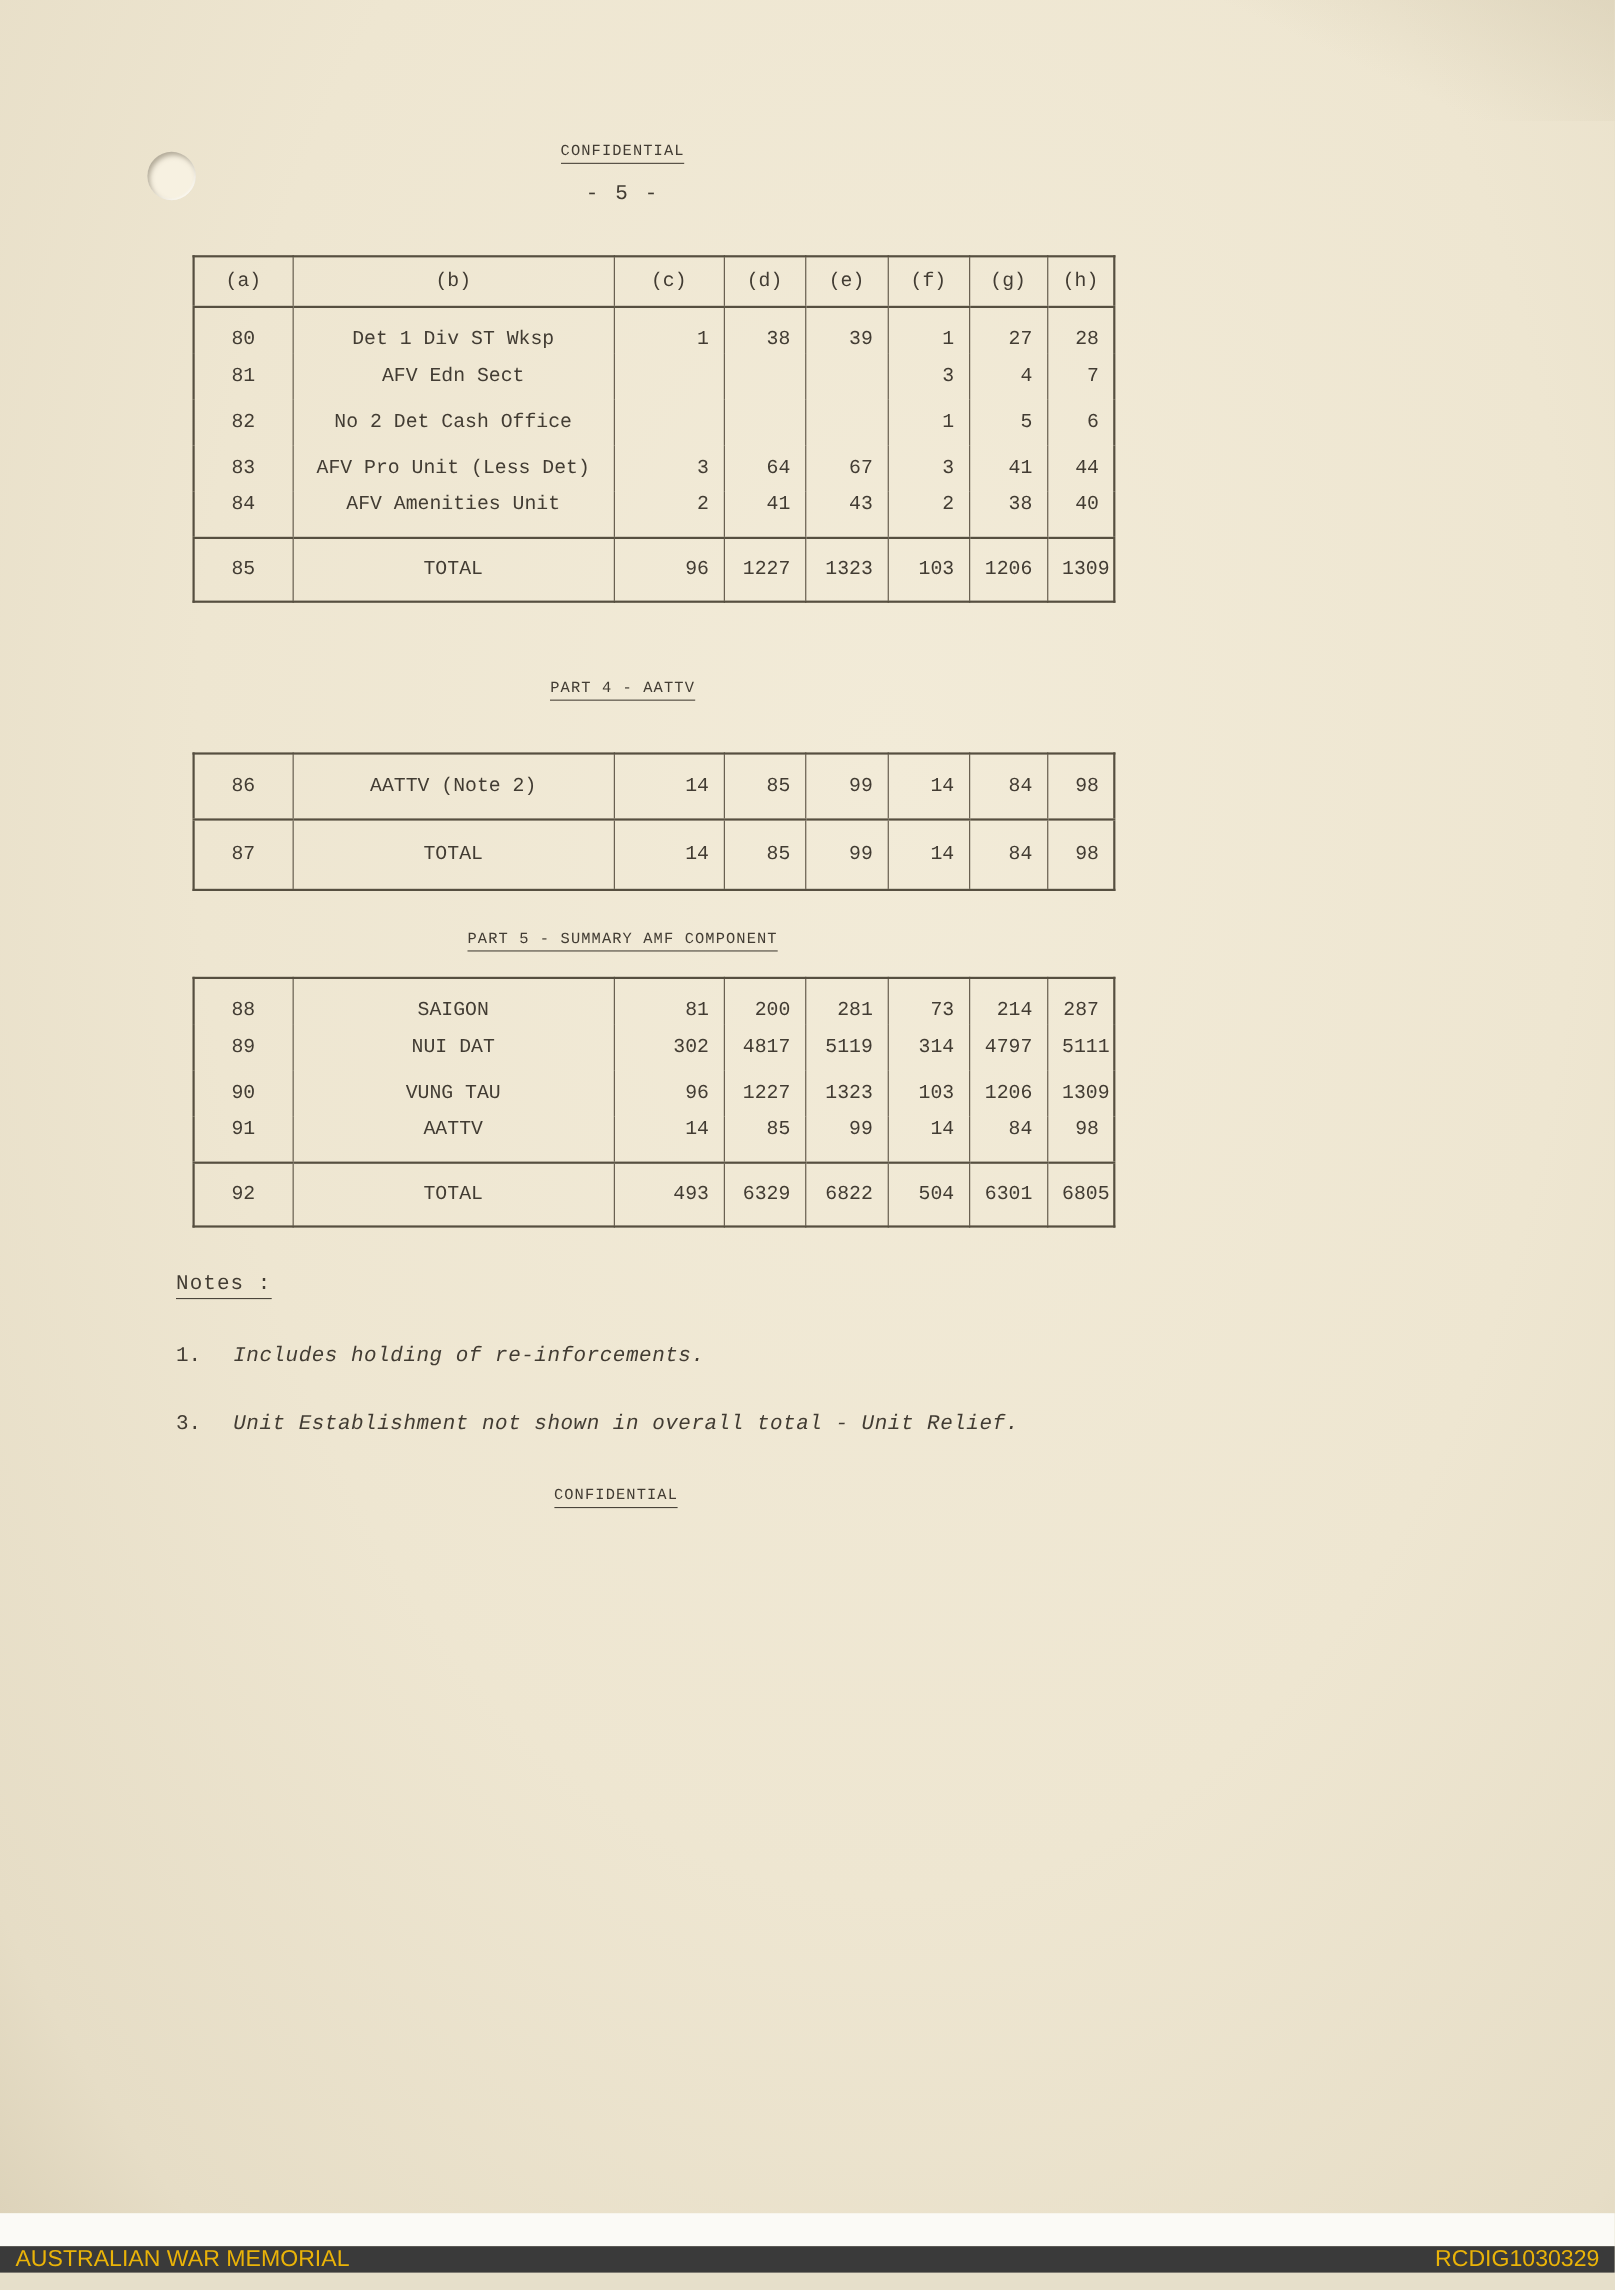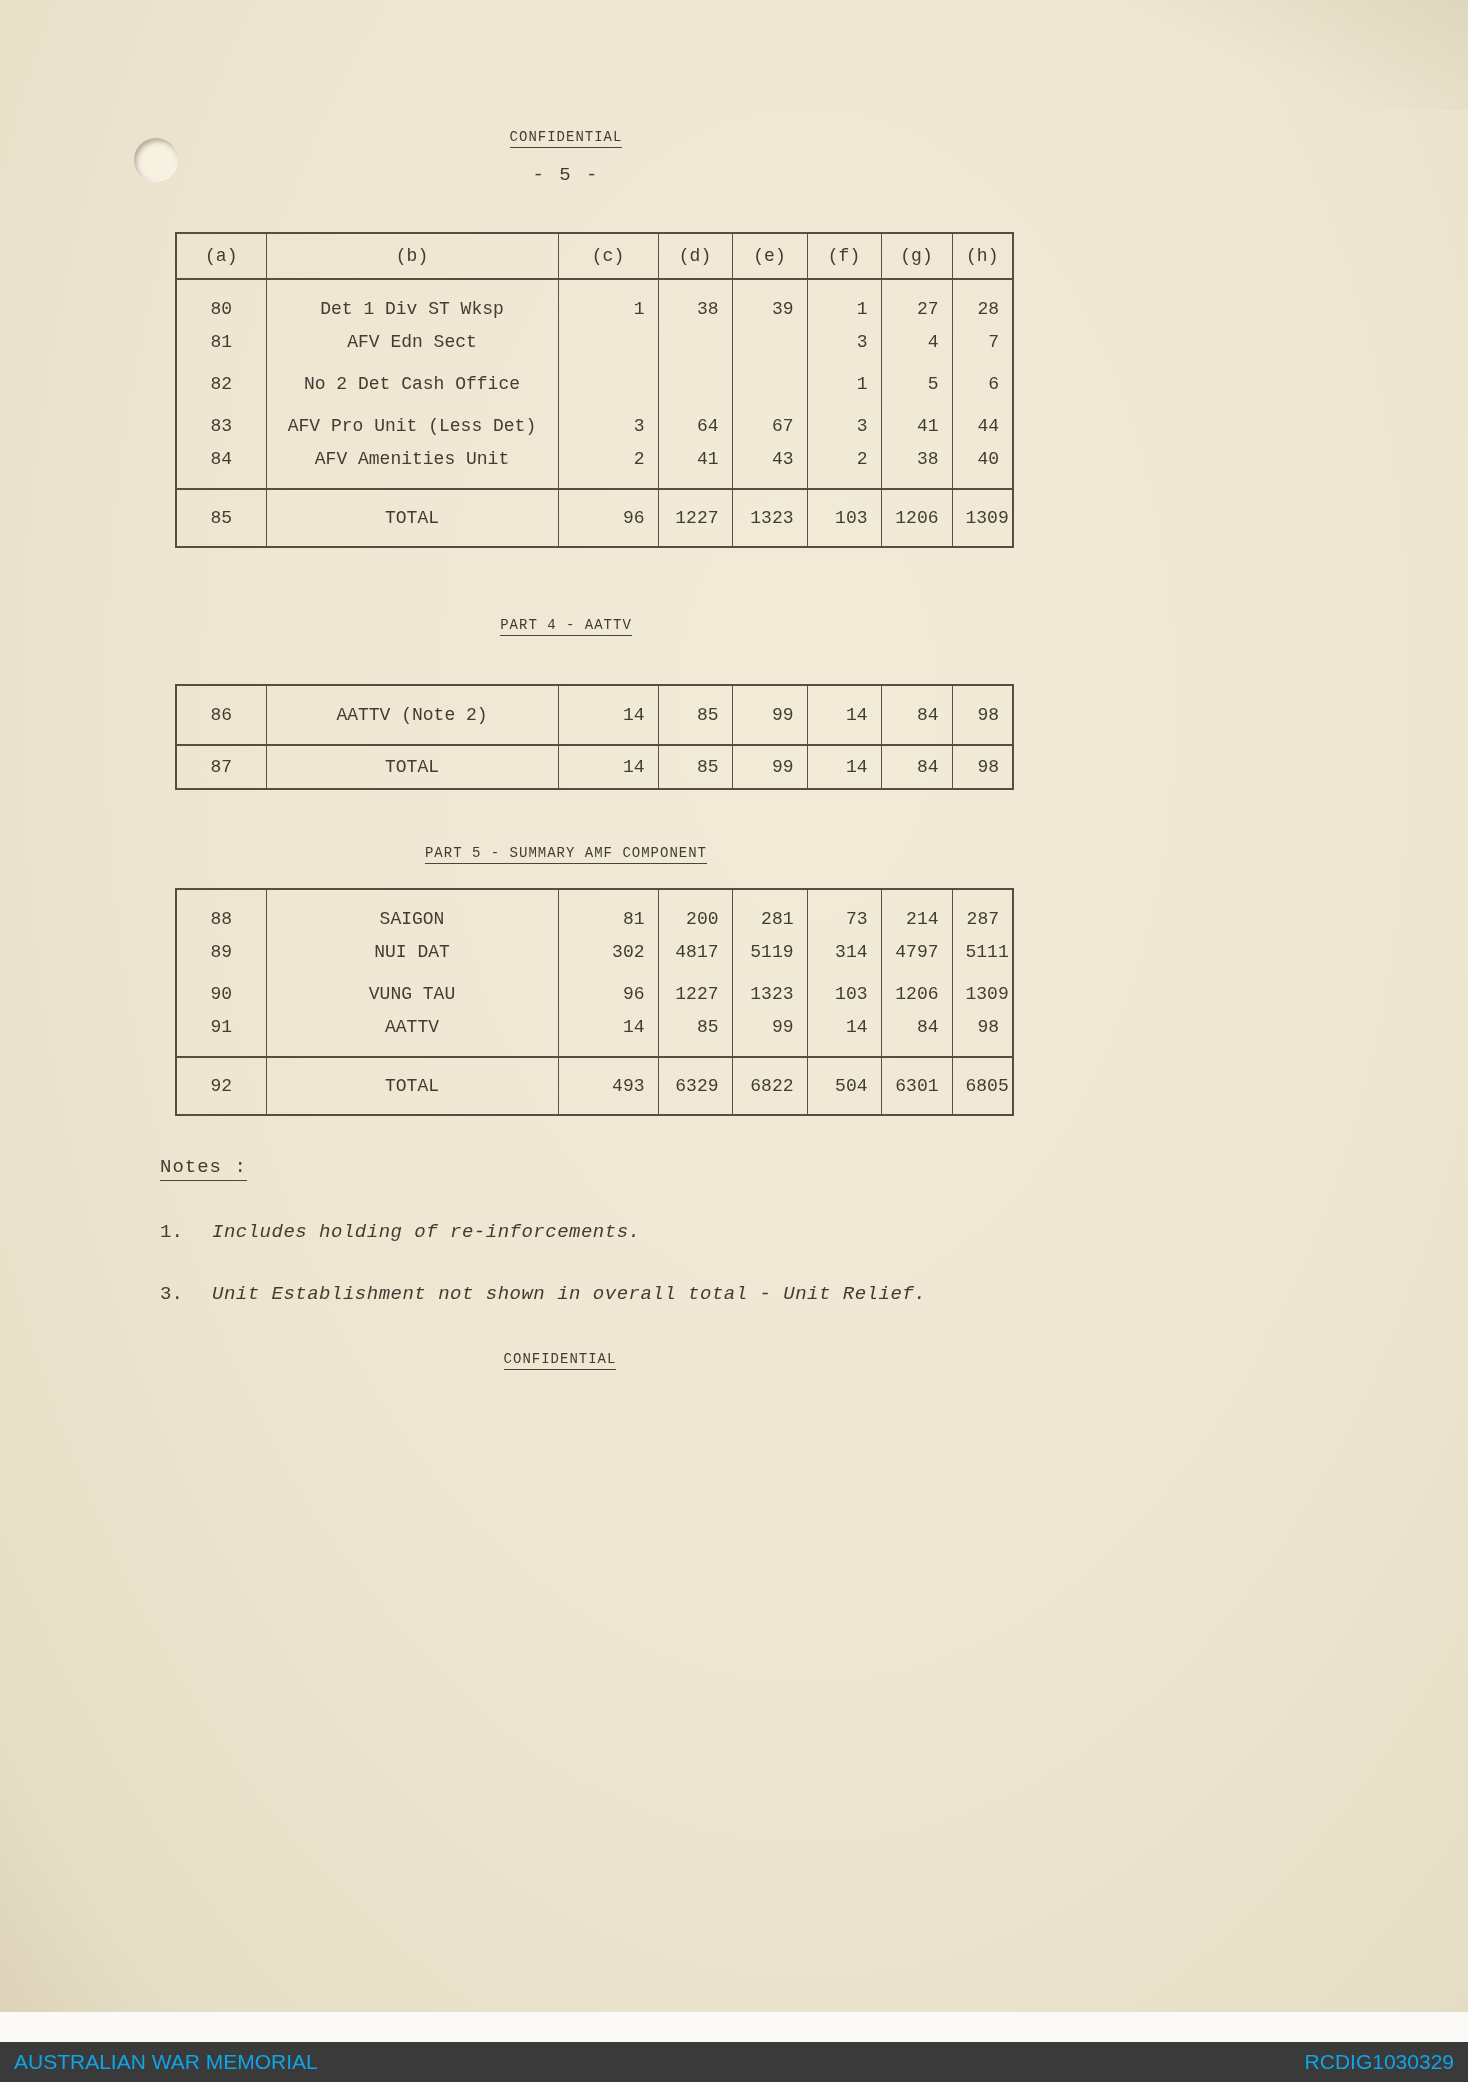--- a/index.html
+++ b/index.html
@@ -45,21 +45,21 @@
   }
   table.data thead th {
     font-weight:normal; text-align:center; height:46px;
     border-bottom:2px solid #564f40;
   }
   table.data tbody.rows td { height:42px; }
   table.data tbody.rows tr:first-child td { padding-top:16px; }
   table.data tbody.rows tr:last-child td { padding-bottom:18px; }
   table.data tbody.total td { height:58px; border-top:2px solid #564f40; }
   table.t2 tbody.rows td { height:60px; padding-top:0 !important; padding-bottom:0 !important; }
-  table.t2 tbody.total td { height:44px; }
+  table.t2 tbody.total td { height:64px; }
   td.col-a, th.col-a { text-align:center; }
   td.col-b { text-align:center; padding-left:22px; }
   td.num { text-align:right; }
 
   .t1 { top:232px; }
   .t2 { top:684px; }
   .t3 { top:888px; }
 
   .part-title-wrap { position:absolute; left:0; width:1132px; text-align:center; }
   .pt4 { top:616px; }
@@ -70,22 +70,22 @@
     display:inline-block; border-bottom:1.5px solid #4a443a; padding-bottom:2px; letter-spacing:1px;
   }
   .note-item { margin-top:40px; }
   .note-num { display:inline-block; width:52px; }
   .note-text { letter-spacing:.5px;font-style:italic; }
 
   .bottom-classification-wrap { position:absolute; top:1350px; left:0; width:1120px; text-align:center; }
 
   .white-strip { position:absolute; left:0; top:2012px; width:1468px; height:30px; background:#fbfaf6; }
   .awm-bar {
-    position:absolute; left:0; top:2042px; width:1468px; height:40px;
-    background:#3a3a3a; color:#0ea5e9;
+    position:absolute; left:0; top:2042px; width:1468px; height:24px;
+    background:#3a3a3a; color:#eab308;
     display:flex; justify-content:space-between; align-items:center;
     padding:0 14px; font-family:"Liberation Sans","DejaVu Sans",sans-serif; font-size:21px;
   }
 </style>
 </head>
 <body>
 
 <div class="paper">
   <div class="corner-curl"></div>
   <div class="hole-punch"></div>

